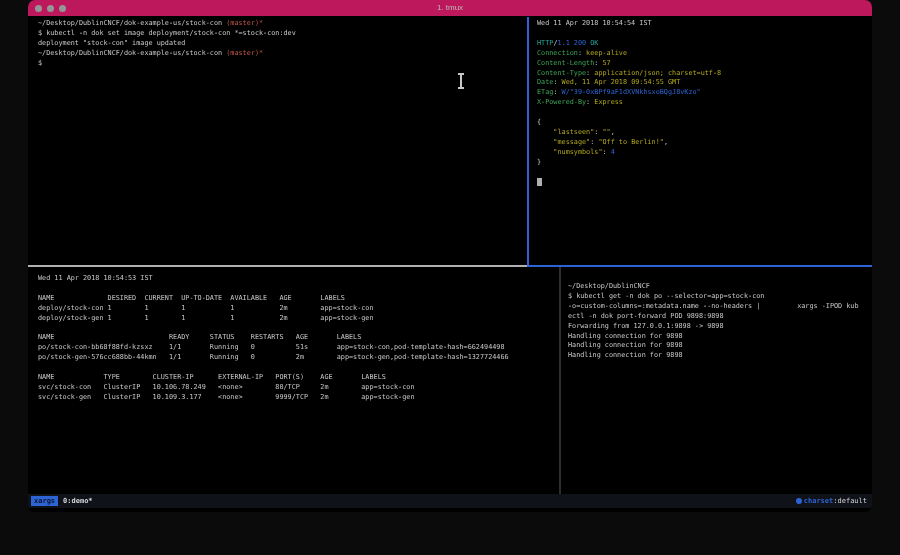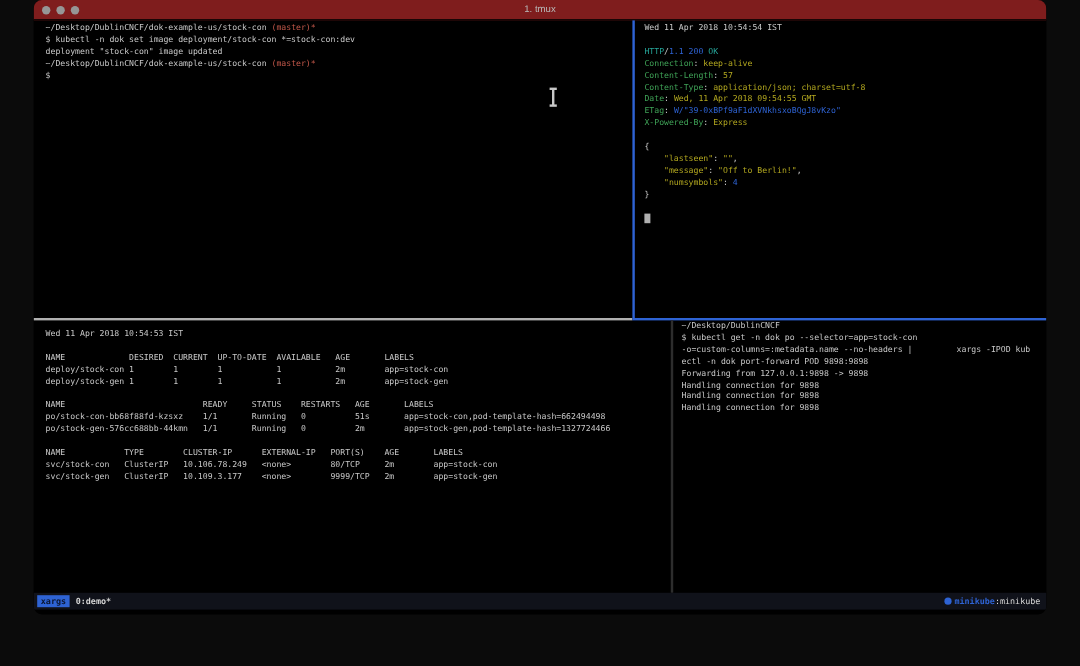--- a/index.html
+++ b/index.html
@@ -11,21 +11,21 @@
               border-bottom:1px solid #000; box-sizing:border-box; }
   .tl { position:absolute; top:5px; width:7px; height:7px; border-radius:50%; background:#969696; }
   .tl.close { left:7px; } .tl.min { left:19px; } .tl.zoomb { left:31px; }
   .title { position:absolute; left:0; right:0; top:3px; text-align:center;
            font:8px "Liberation Sans", sans-serif; color:#b9b9b9; }
   .pane { position:absolute; font-size:6.8px; line-height:9.9px; white-space:pre;
           color:#c9c9c9; overflow:hidden; box-sizing:border-box; }
   #pane-tl { left:0;   top:17px;  width:499px; height:248px; padding:2px 0 0 10px; }
   #pane-tr { left:501px;top:17px; width:343px; height:248px; padding:2px 0 0 8px; }
   #pane-bl { left:0;   top:267px; width:531px; height:227px; padding:7px 0 0 10px; }
-  #pane-br { left:533px;top:267px; width:311px; height:227px; padding:0 0 0 7px; }
+  #pane-br { left:533px;top:267px; width:311px; height:227px; padding:15px 0 0 7px; }
   .divider { position:absolute; }
   #div-v-top    { left:499px; top:17px;  width:2px;  height:248px; }
   #div-h-left   { left:0;     top:265px; width:499px; height:2px; }
   #div-h-right  { left:499px; top:265px; width:345px; height:2px; }
   #div-v-bottom { left:531px; top:267px; width:2px;  height:227px; }
   .cursor { display:inline-block; width:4.5px; height:8px; vertical-align:middle; }
   .statusbar { position:absolute; left:0; top:494px; width:844px; height:14px;
                display:flex; align-items:center; font-size:7px; box-sizing:border-box; }
   .chip { margin-left:3px; padding:1px 3px; font-weight:bold; }
   .winlabel { margin-left:5px; font-weight:bold; }
@@ -36,21 +36,21 @@
   .ibeam .stem { position:absolute; left:3.2px; top:1px; width:1.6px; height:14px; background:#c7c7c7; }
   .ibeam .cap  { position:absolute; left:1px; width:6px; height:1.6px; background:#c7c7c7; }
   .ibeam .cap.top { top:0; } .ibeam .cap.bot { bottom:0; }
 </style>
 </head>
 <body>
 
 <div class="stage">
   <div class="window">
 
-    <div class="titlebar" style="background: #7f1d1d;">
+    <div class="titlebar" style="background: #be185d;">
       <span class="tl close" style="background: rgb(150, 150, 150);"></span>
       <span class="tl min" style="background: rgb(150, 150, 150);"></span>
       <span class="tl zoomb" style="background: rgb(150, 150, 150);"></span>
       <div class="title">1. tmux</div>
     </div>
 
     <div class="pane" id="pane-tl"><div><span style="color: rgb(201, 201, 201);">~/Desktop/DublinCNCF/dok-example-us/stock-con </span><span style="color: rgb(196, 88, 74);">(master)*</span></div><div><span style="color: rgb(201, 201, 201);">$ kubectl -n dok set image deployment/stock-con *=stock-con:dev</span></div><div><span style="color: rgb(201, 201, 201);">deployment "stock-con" image updated</span></div><div><span style="color: rgb(201, 201, 201);">~/Desktop/DublinCNCF/dok-example-us/stock-con </span><span style="color: rgb(196, 88, 74);">(master)*</span></div><div><span style="color: rgb(201, 201, 201);">$</span></div></div>
 
     <div class="divider" id="div-v-top" style="background: rgb(46, 99, 212);"></div>
 
@@ -63,22 +63,22 @@
 
     <div class="divider" id="div-v-bottom" style="background: rgb(45, 45, 45);"></div>
 
     <div class="pane" id="pane-br"><div><span style="color: rgb(201, 201, 201);">~/Desktop/DublinCNCF</span></div><div><span style="color: rgb(201, 201, 201);">$ kubectl get -n dok po --selector=app=stock-con</span></div><div><span style="color: rgb(201, 201, 201);">-o=custom-columns=:metadata.name --no-headers |         xargs -IPOD kub</span></div><div><span style="color: rgb(201, 201, 201);">ectl -n dok port-forward POD 9898:9898</span></div><div><span style="color: rgb(201, 201, 201);">Forwarding from 127.0.0.1:9898 -&gt; 9898</span></div><div><span style="color: rgb(201, 201, 201);">Handling connection for 9898</span></div><div><span style="color: rgb(201, 201, 201);">Handling connection for 9898</span></div><div><span style="color: rgb(201, 201, 201);">Handling connection for 9898</span></div></div>
 
     <div class="statusbar" style="background: rgb(16, 18, 26);">
       <span class="chip" style="background: rgb(46, 99, 212); color: rgb(10, 21, 48);">xargs</span>
       <span class="winlabel" style="color: rgb(214, 214, 214);">0:demo*</span>
       <span class="status-right">
         <span class="k8s-dot" style="background: rgb(46, 99, 212);"></span>
-        <span class="ctx" style="color: rgb(46, 99, 212);">minikube</span>
-        <span style="color: rgb(214, 214, 214);">:minikube</span>
+        <span class="ctx" style="color: rgb(46, 99, 212);">charset</span>
+        <span style="color: rgb(214, 214, 214);">:default</span>
       </span>
     </div>
   </div>
 
   <div class="ibeam">
     <div class="cap top"></div>
     <div class="stem"></div>
     <div class="cap bot"></div>
   </div>
 </div>

